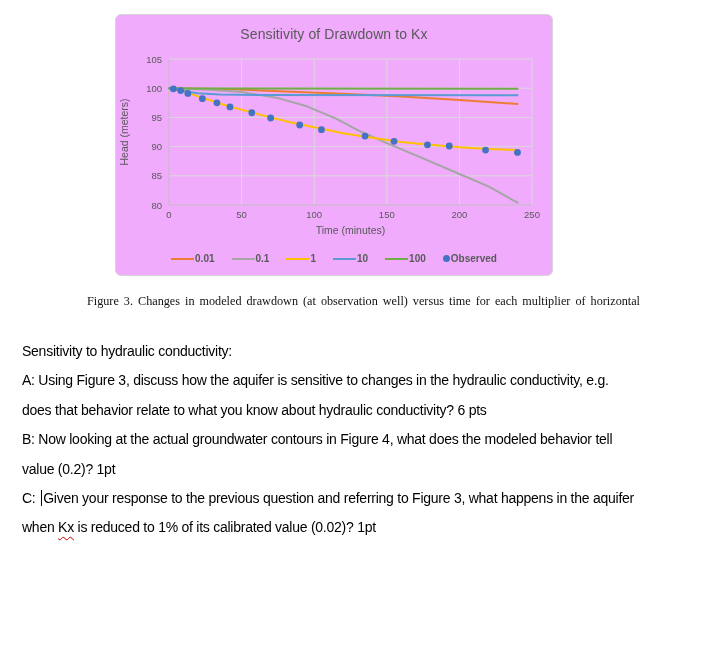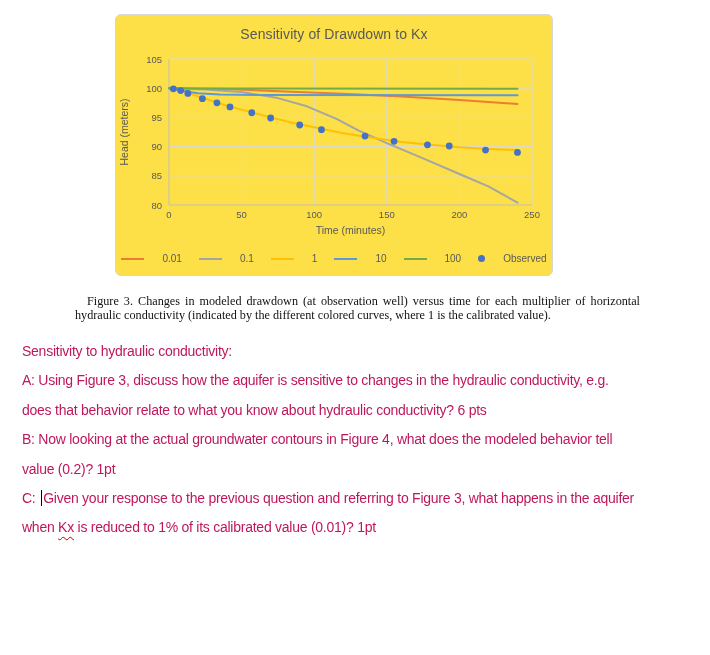--- a/index.html
+++ b/index.html
@@ -1,41 +1,41 @@
 <!DOCTYPE html>
 <html style="--squiggle: #c00000;"><head>
 <meta charset="utf-8">
 <style>
   html,body{margin:0;padding:0;background:#fff;}
   .page{position:relative;width:710px;height:655px;background:#fff;overflow:hidden;
         font-family:"Liberation Sans",sans-serif;color:#1f1f1f;}
 
   
   .chart-box{position:absolute;left:115px;top:14px;width:438px;height:262px;
-             background:#fde047;border:1px solid #d6d6d6;border-radius:6px;box-sizing:border-box;}
+             background:#f0abfc;border:1px solid #d6d6d6;border-radius:6px;box-sizing:border-box;}
   .chart-title{position:absolute;top:11px;left:0;width:100%;text-align:center;
                font-size:14px;color:#595959;letter-spacing:.1px;}
   .chart-svg{position:absolute;left:0;top:30px;width:438px;height:196px;}
   .chart-svg text.tick{font-family:"Liberation Sans",sans-serif;font-size:9.5px;fill:#595959;}
   .chart-svg text.axis-title{font-family:"Liberation Sans",sans-serif;font-size:10.5px;fill:#595959;}
   .legend{position:absolute;left:0;top:238px;width:100%;display:flex;justify-content:center;
           align-items:center;gap:17px;font-size:10px;color:#595959;}
-  .legend-item{display:inline-flex;align-items:center;gap:18px;}
+  .legend-item{display:inline-flex;align-items:center;gap:1px;font-weight:bold;}
   .legend-line{display:inline-block;width:23px;height:2px;}
   .legend-dot{display:inline-block;width:7px;height:7px;border-radius:50%;}
 
   
   .caption{position:absolute;left:75px;top:294px;width:565px;
            font-family:"Liberation Serif",serif;font-size:12.2px;line-height:14px;color:#111;}
   .caption .just{text-align:justify;text-align-last:justify;margin-left:12px;}
 
   
   .doc-text-block{position:absolute;left:22px;top:337px;width:672px;}
   .doc-line{height:29.4px;line-height:29.4px;font-size:14px;letter-spacing:-0.25px;
-            white-space:nowrap;color:#be185d;}
+            white-space:nowrap;color:#000000;}
   .kx{text-decoration-line:underline;text-decoration-style:wavy;
       text-decoration-color:var(--squiggle,#c00000);text-decoration-thickness:1px;
       text-underline-offset:4px;}
   .caret{display:inline-block;width:1px;height:16px;background:#000;
          vertical-align:-3px;margin:0 1px 0 2px;}
 </style>
 </head>
 <body>
 
 <div class="page">
@@ -114,21 +114,20 @@
         </span>
         <span class="legend-item">
           <span class="legend-dot" style="background: rgb(68, 114, 196);"></span>
           <span>Observed</span>
         </span>
       </div>
   </div>
 
   <div class="caption">
     <div class="just">Figure 3. Changes in modeled drawdown (at observation well) versus time for each multiplier of horizontal</div>
-    <div>hydraulic conductivity (indicated by the different colored curves, where 1 is the calibrated value).</div>
   </div>
 
   <div class="doc-text-block">
     <div class="doc-line">
       <span>Sensitivity to hydraulic conductivity:</span>
     </div>
     <div class="doc-line">
       <span>A: Using Figure 3, discuss how the aquifer is sensitive to changes in the hydraulic conductivity, e.g.</span>
     </div>
     <div class="doc-line">
@@ -137,17 +136,17 @@
     <div class="doc-line">
       <span>B: Now looking at the actual groundwater contours in Figure 4, what does the modeled behavior tell</span>
     </div>
     <div class="doc-line">
       <span>value (0.2)? 1pt</span>
     </div>
     <div class="doc-line">
       <span>C: </span><span class="caret"></span><span>Given your response to the previous question and referring to Figure 3, what happens in the aquifer</span>
     </div>
     <div class="doc-line">
-      <span>when </span><span class="kx">Kx</span><span> is reduced to 1% of its calibrated value (0.01)? 1pt</span>
+      <span>when </span><span class="kx">Kx</span><span> is reduced to 1% of its calibrated value (0.02)? 1pt</span>
     </div>
   </div>
 
 </div>
 
 </body></html>

